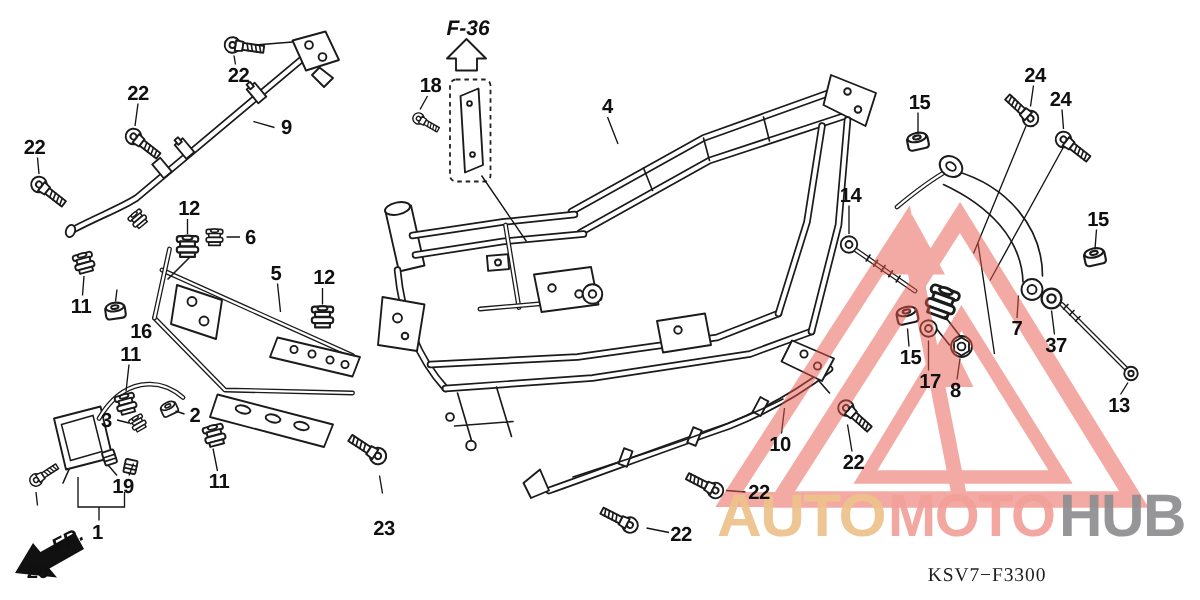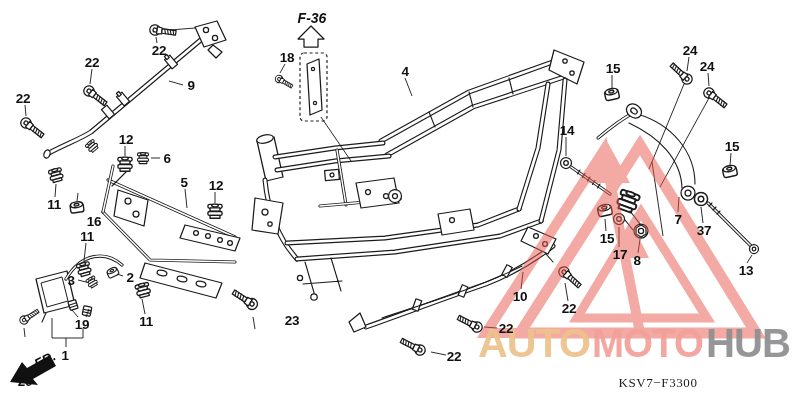--- a/index.html
+++ b/index.html
@@ -313,21 +313,21 @@
       <div class="plabel" style="left: 184px; top: 182px;">5</div>
       <div class="plabel" style="left: 216px; top: 185px;">12</div>
       <div class="plabel" style="left: 54px; top: 204px;">11</div>
       <div class="plabel" style="left: 87px; top: 236px;">11</div>
       <div class="plabel" style="left: 146px; top: 321px;">11</div>
       <div class="plabel" style="left: 71px; top: 280px;">3</div>
       <div class="plabel" style="left: 130px; top: 277px;">2</div>
       <div class="plabel" style="left: 82px; top: 324px;">19</div>
       <div class="plabel" style="left: 25px; top: 344px; margin-top: 37px;">20</div>
       <div class="plabel" style="left: 65px; top: 355px;">1</div>
-      <div class="plabel" style="left: 256px; top: 320px; margin-left: 36px;">23</div>
+      <div class="plabel" style="left: 256px; top: 352px;">23</div>
       <div class="plabel" style="left: 520px; top: 296px;">10</div>
       <div class="plabel" style="left: 569px; top: 308px;">22</div>
       <div class="plabel" style="left: 506px; top: 328px;">22</div>
       <div class="plabel" style="left: 454px; top: 356px;">22</div>
       <div class="plabel" style="left: 690px; top: 50px;">24</div>
       <div class="plabel" style="left: 707px; top: 66px;">24</div>
       <div class="plabel" style="left: 613px; top: 68px;">15</div>
       <div class="plabel" style="left: 567px; top: 130px;">14</div>
       <div class="plabel" style="left: 732px; top: 146px;">15</div>
       <div class="plabel" style="left: 678px; top: 219px;">7</div>

